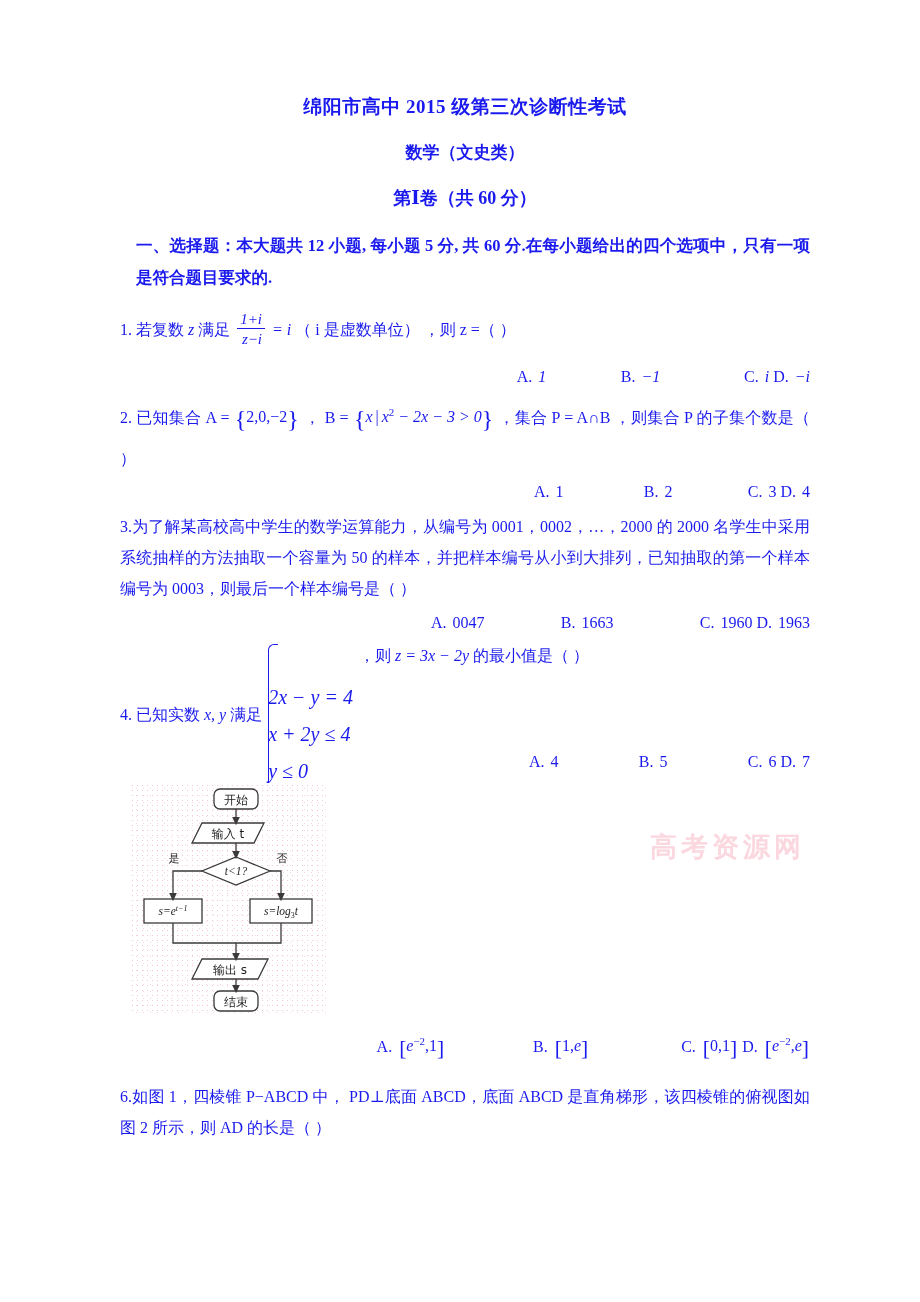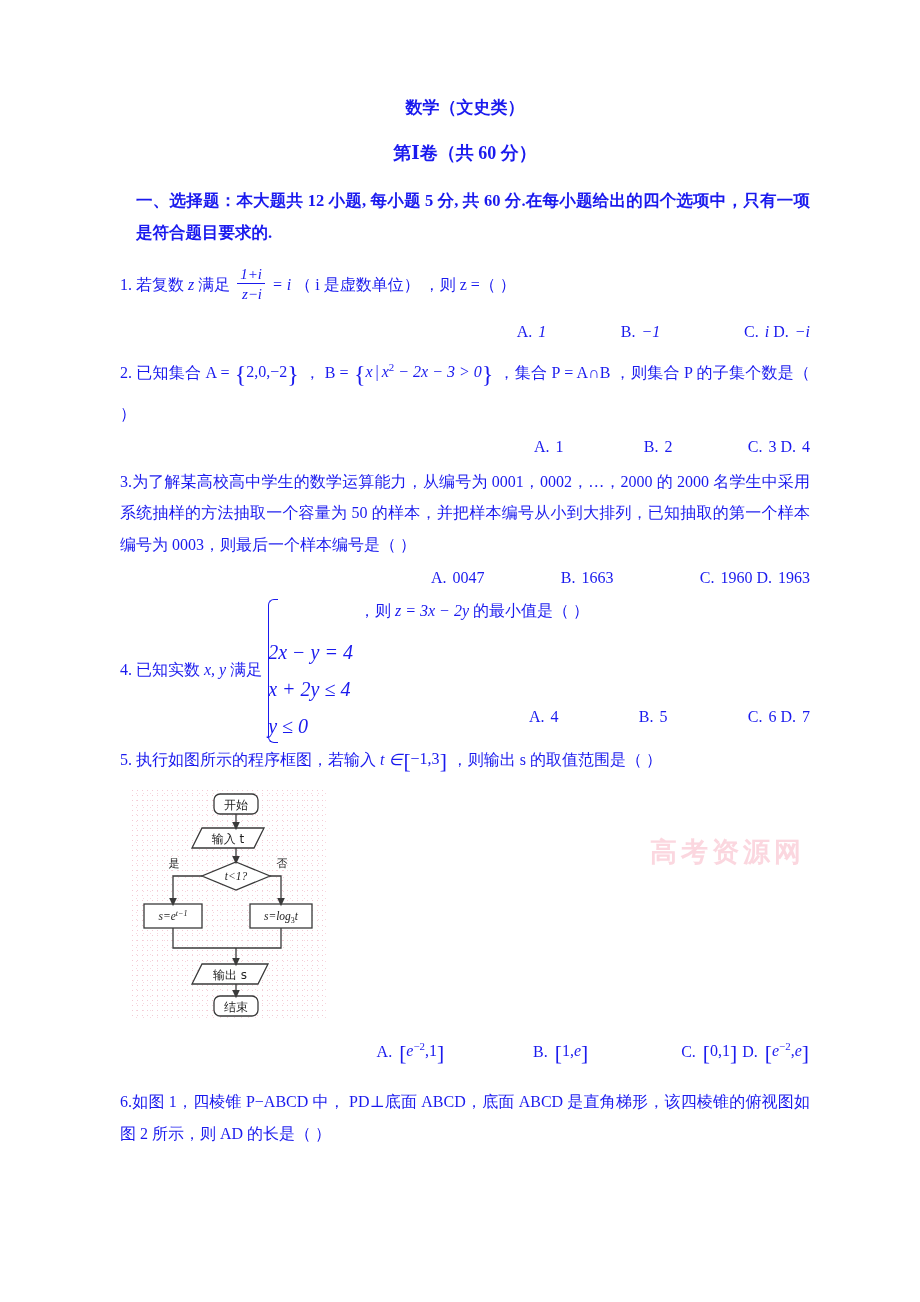--- a/index.html
+++ b/index.html
@@ -161,20 +161,21 @@
 
   
   ::selection { background: #cfe0ff; }
 </style>
 </head>
 <body>
 
 <div class="page">
   <div class="content">
 
+    <div class="doc-title">绵阳市高中 2015 级第三次诊断性考试</div>
     <div class="doc-subtitle">数学（文史类）</div>
     <div class="doc-section">第Ⅰ卷（共 60 分）</div>
 
     <div class="instruction">一、选择题：本大题共 12 小题, 每小题 5 分, 共 60 分.在每小题给出的四个选项中，只有一项是符合题目要求的.</div>
 
     <div class="question">
       <span>1.</span>
       <span>若复数</span>
       <span class="mi">z</span>
       <span>满足</span>
@@ -237,26 +238,20 @@
         <span>的最小值是（    ）</span>
       </span>
     </div>
     <div class="options" style="margin-top:-46px">
       <span class="opt" style="width:105px"><span class="lbl">A.</span><span>4</span></span>
       <span class="opt" style="width:105px"><span class="lbl">B.</span><span>5</span></span>
       <span class="opt" style="width:105px"><span class="lbl">C.</span><span>6</span></span>
       <span class="opt"><span class="lbl">D.</span><span>7</span></span>
     </div>
 
-    <div class="question" style="margin-top:8px">
-      <span>5.</span>
-      <span>执行如图所示的程序框图，若输入</span>
-      <span class="mi">t ∈</span><span class="setb"><span class="bigbr">[</span><span class="mn">−1,3</span><span class="bigbr">]</span></span>
-      <span>，则输出 s 的取值范围是（    ）</span>
-    </div>
 
     <div class="figure-wrap">
       <div class="figure-bg"></div>
       <div class="watermark">高考资源网</div>
       <svg class="fc" width="200" height="236" viewBox="0 0 200 236">
         <defs>
           <marker id="ar" markerWidth="7" markerHeight="7" refX="3.2" refY="3" orient="auto">
             <path d="M0,0 L6.4,3 L0,6 z" fill="#3a3a3a"></path>
           </marker>
         </defs>

